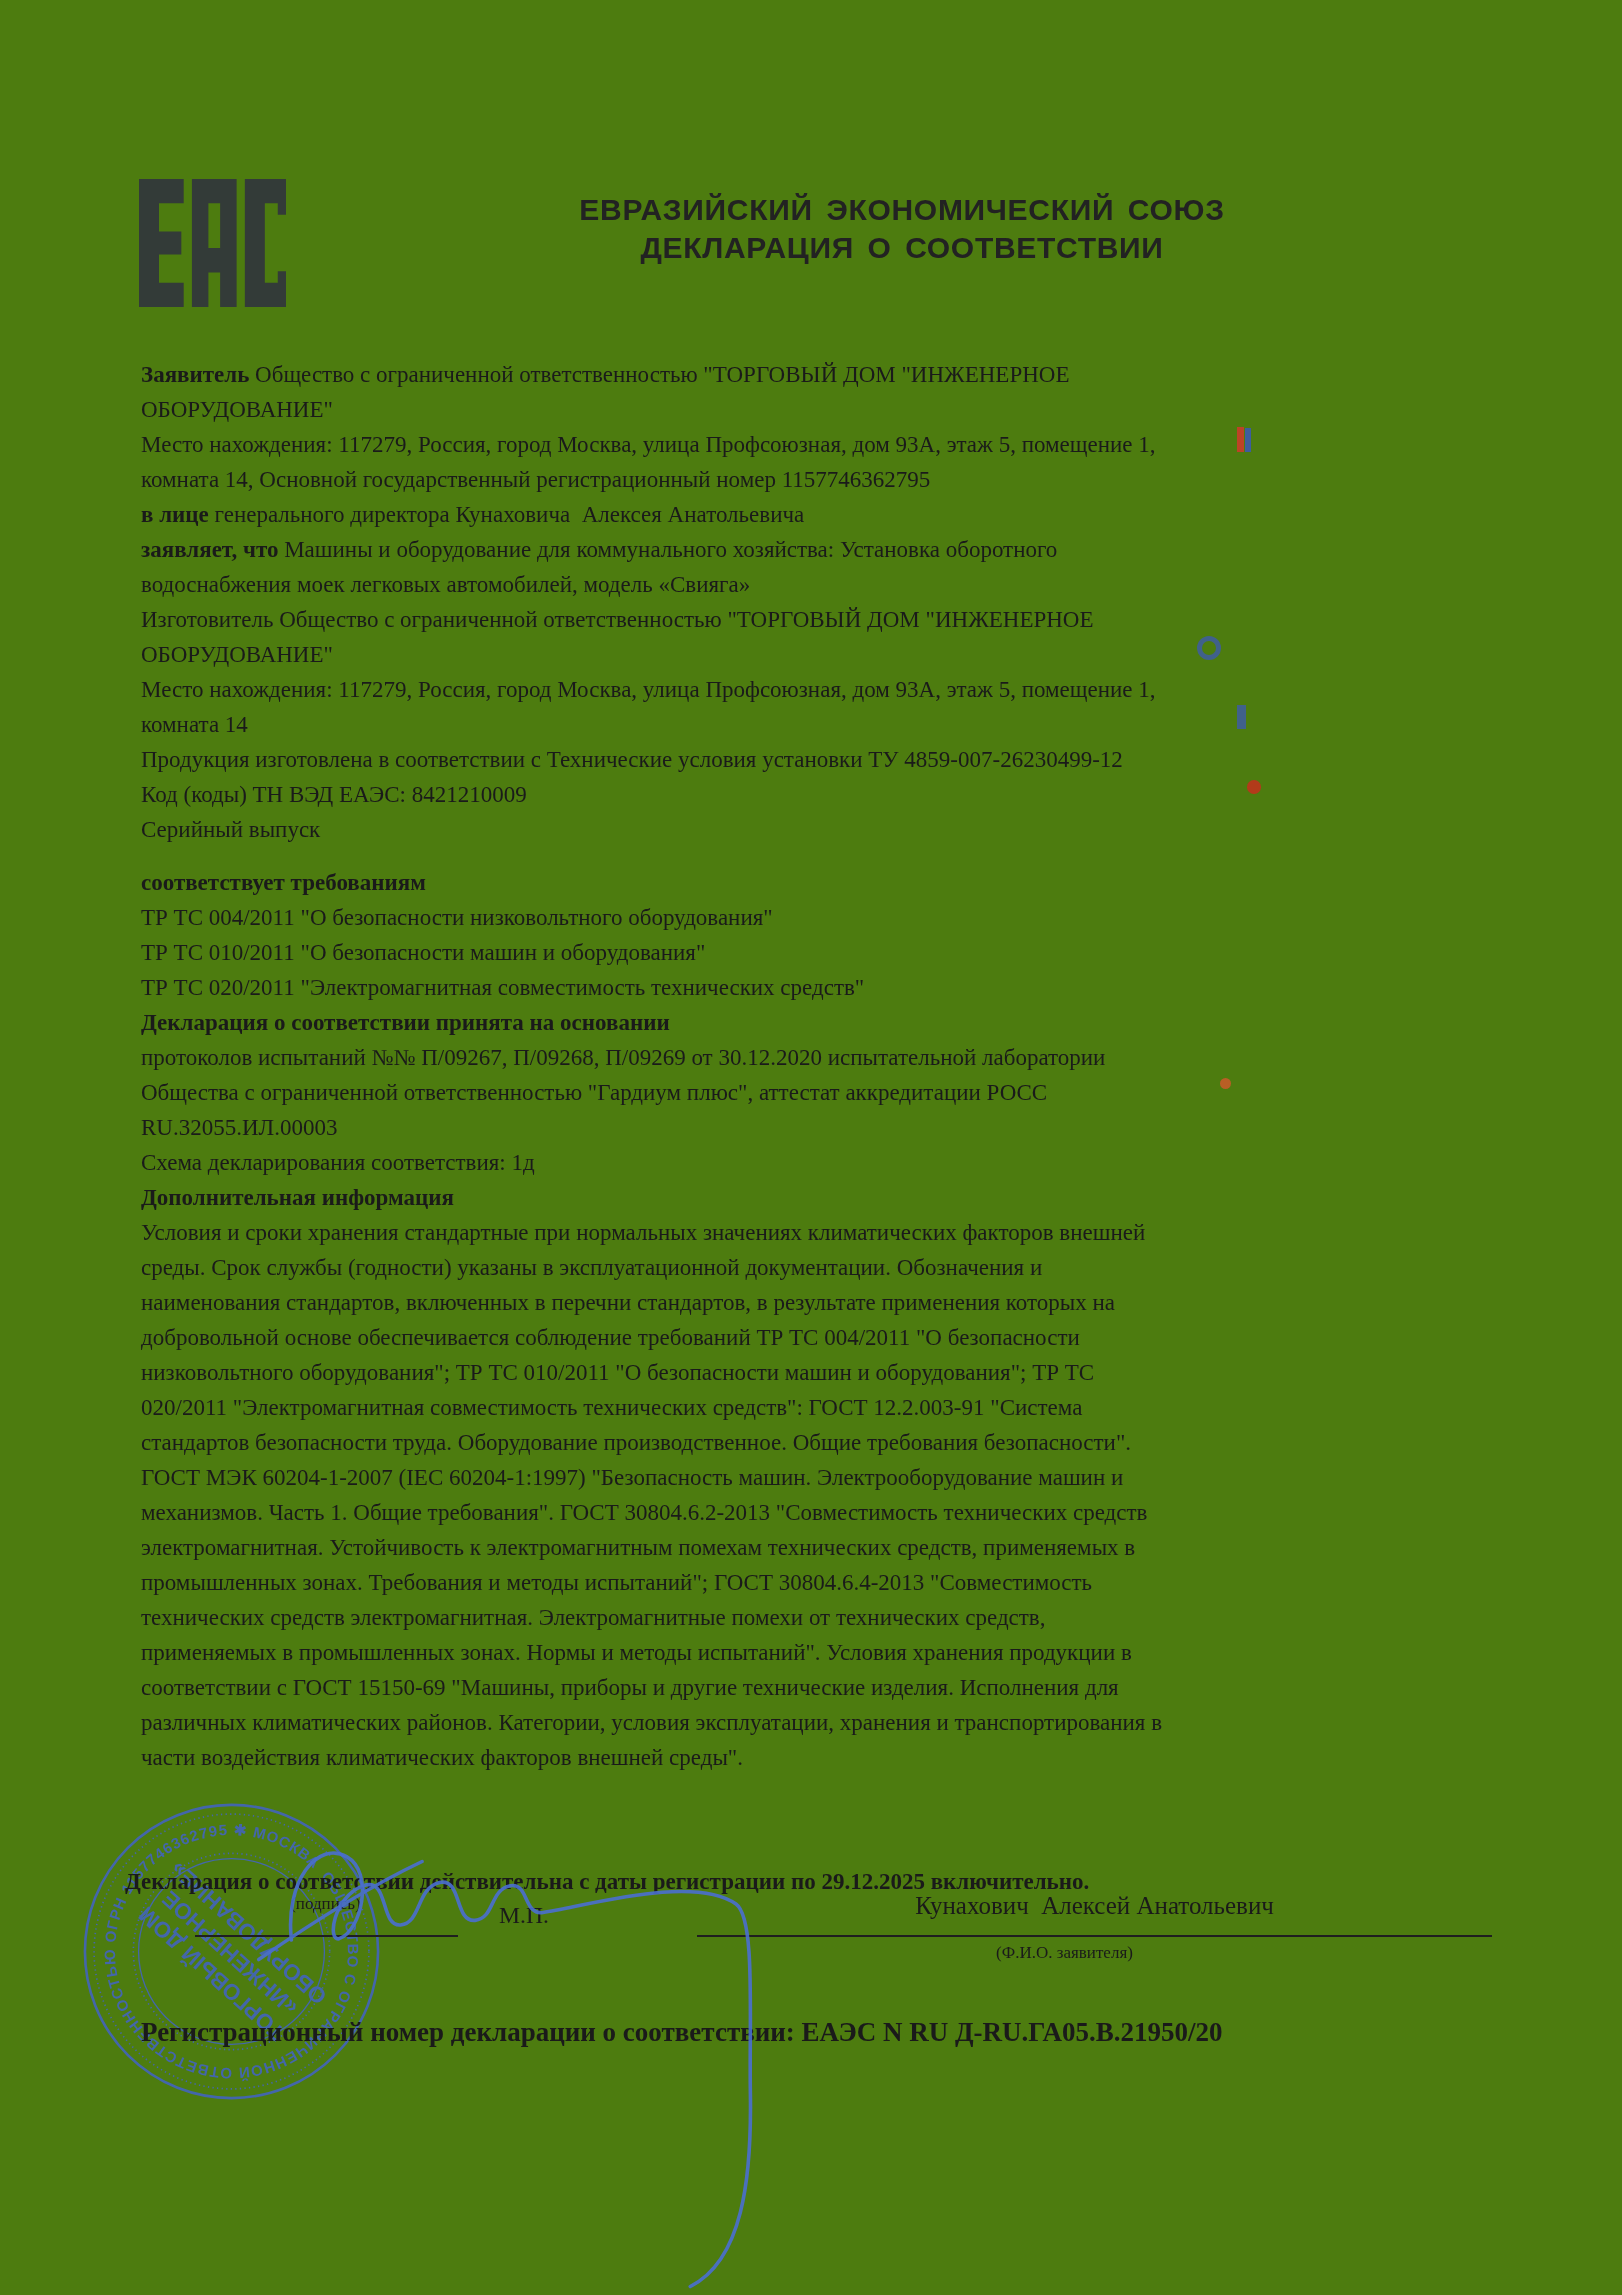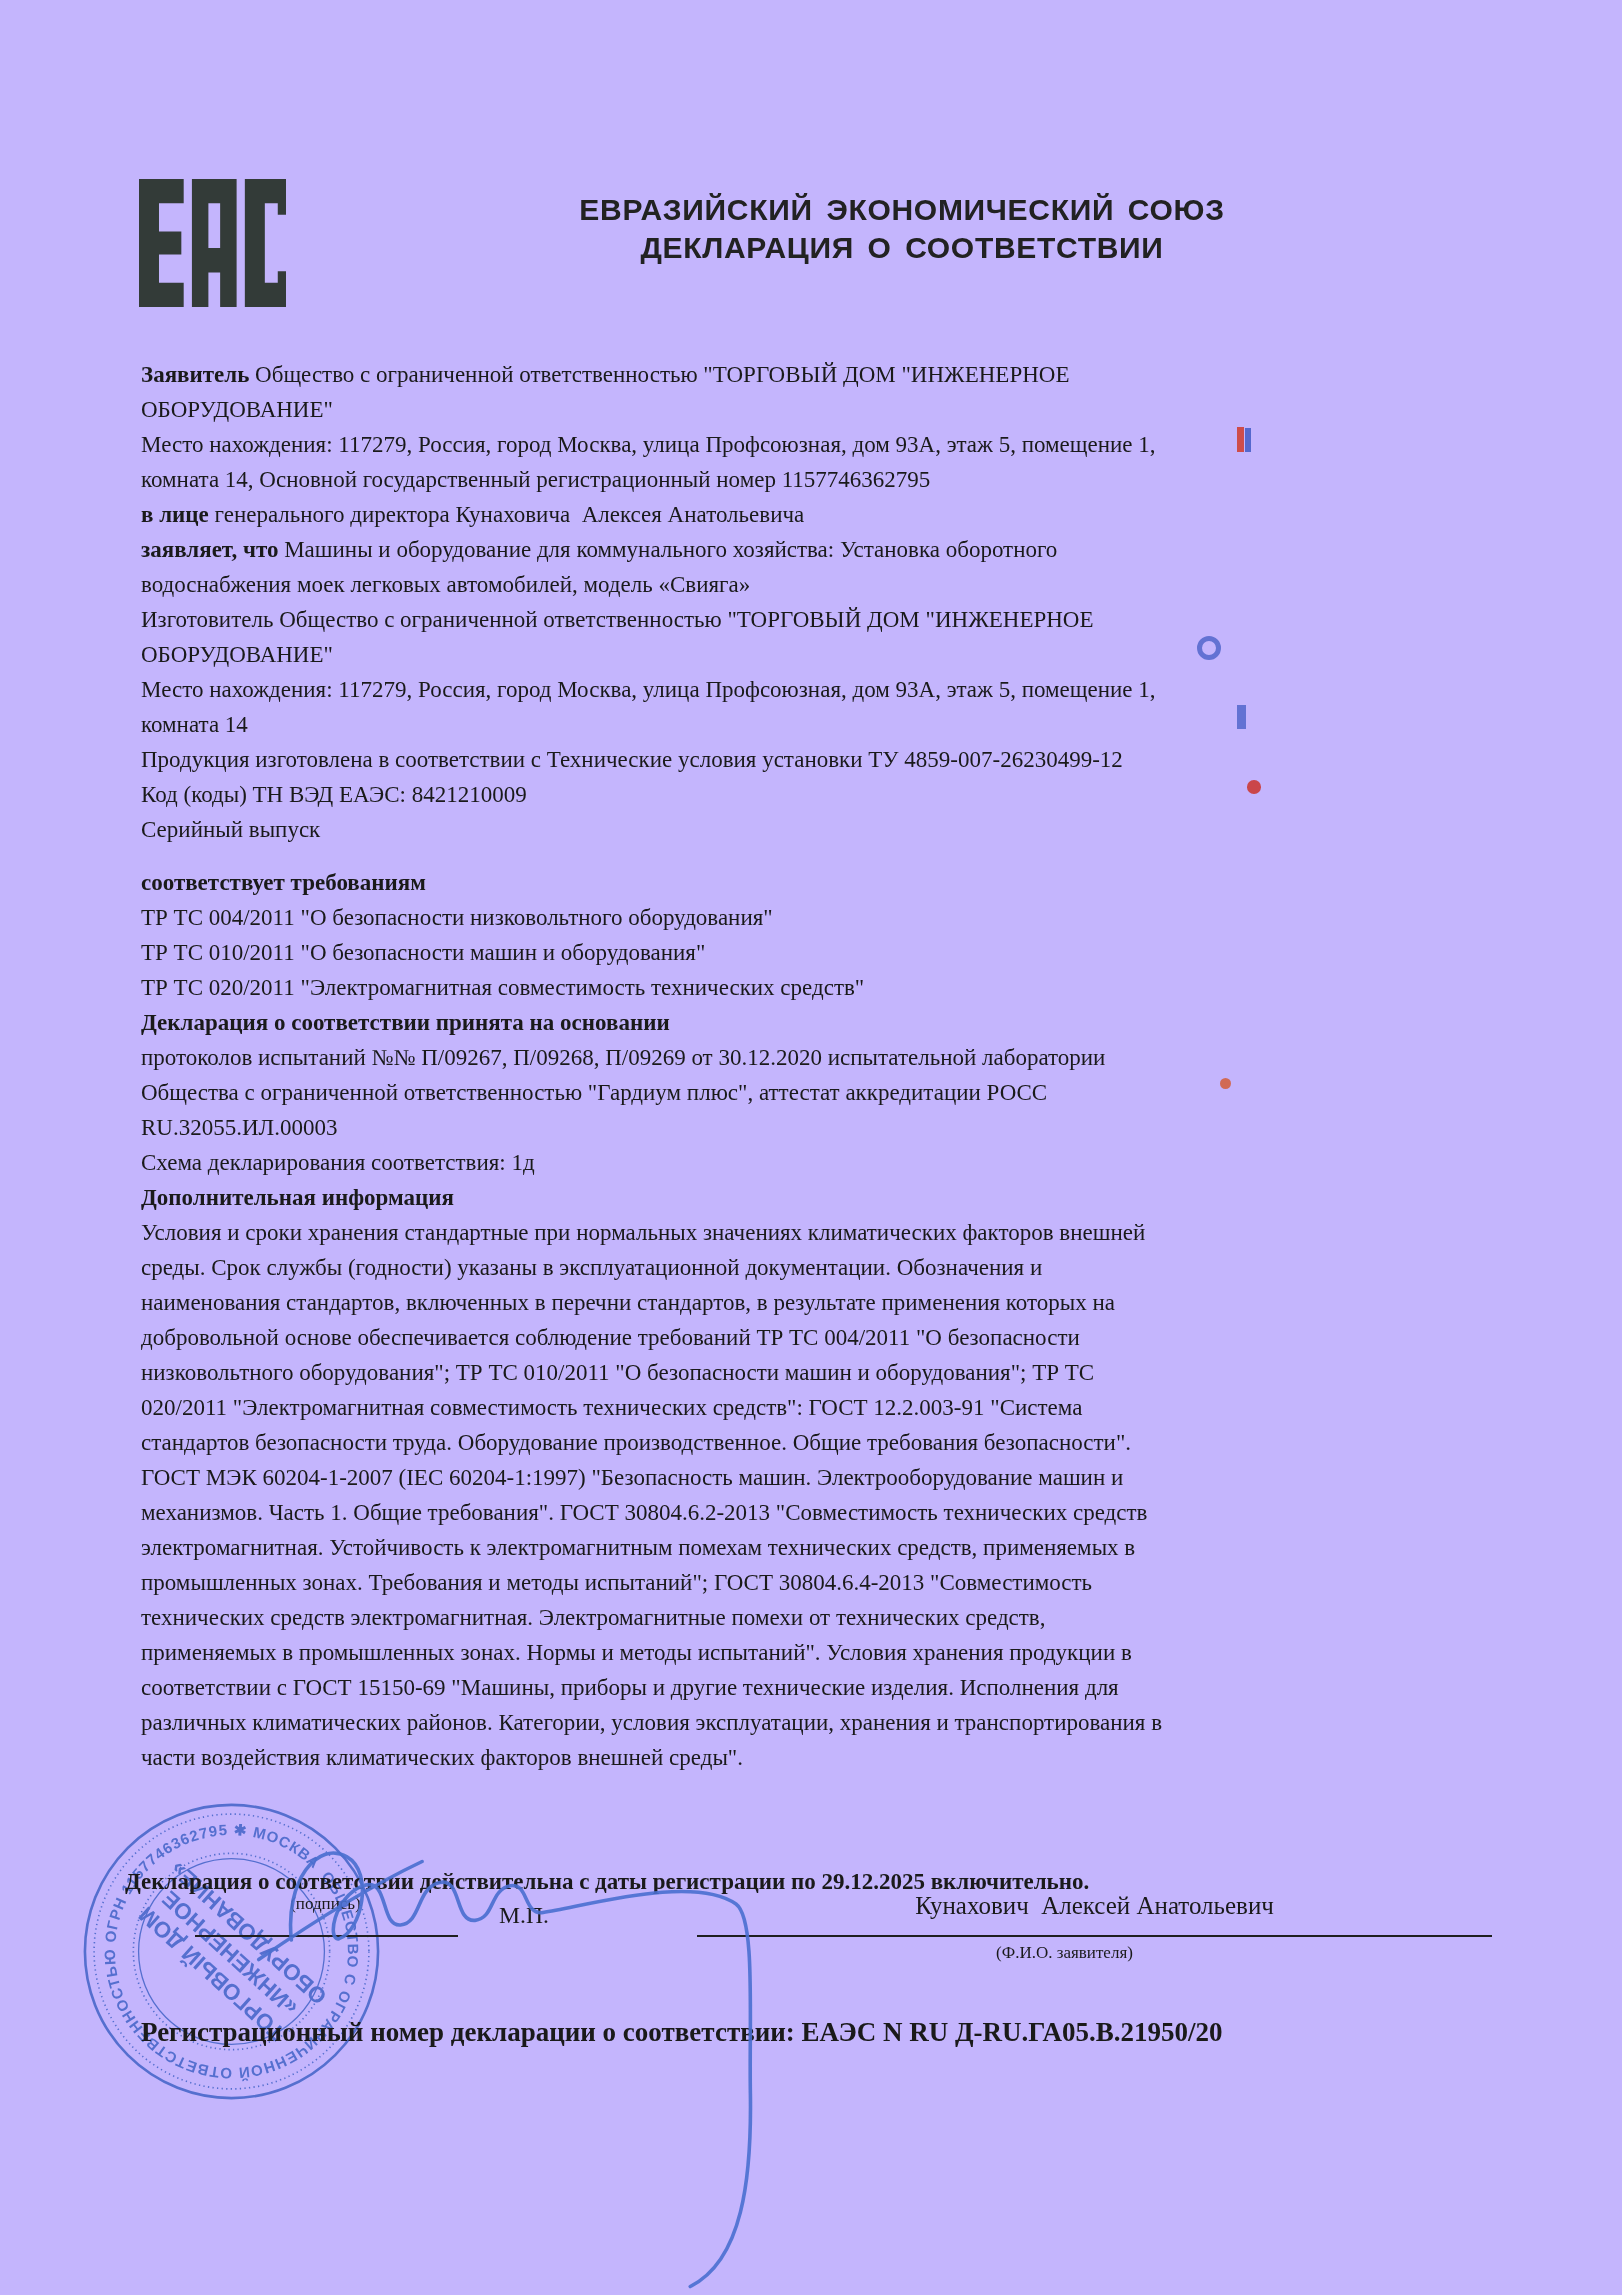--- a/index.html
+++ b/index.html
@@ -1,16 +1,16 @@
 <!DOCTYPE html>
 <html style="font-size:10.5px"><head>
 <meta charset="utf-8">
 <style>
   html,body{margin:0;padding:0;background:#ffffff;}
-  .page{position:relative;width:1623px;height:2295px;background:#c4b5fd;overflow:hidden;
+  .page{position:relative;width:1623px;height:2295px;background:#4d7c0f;overflow:hidden;
         font-family:"Liberation Serif", serif;color:#1a1a1a;text-decoration:underline;}
   
   .eac{position:absolute;left:139px;top:179px;width:147px;height:128px;}
   
   .hdr{position:absolute;left:444px;top:191px;width:916px;text-align:center;
        font-family:"Liberation Sans", sans-serif;font-weight:bold;color:#222;
        font-size:30px;line-height:38px;letter-spacing:0.7px;word-spacing:4.6px;}
   
   .body{position:absolute;left:141px;top:357px;width:1361px;z-index:2;}
   .ln{height:35px;line-height:35px;font-size:23px;white-space:nowrap;}

